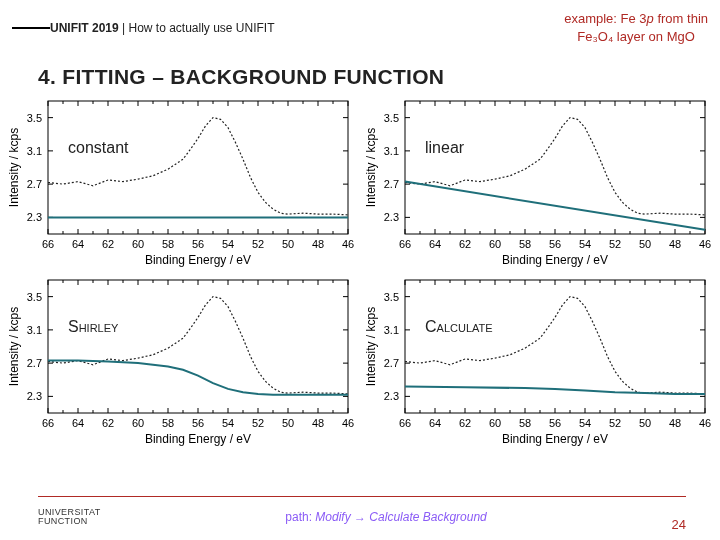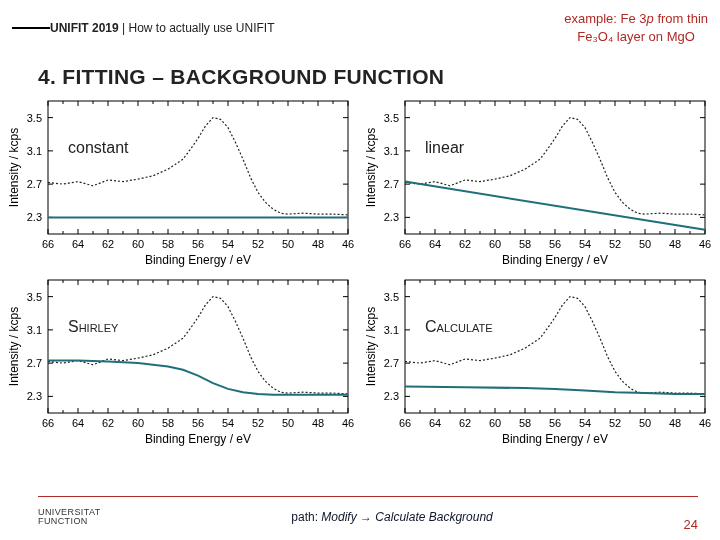--- a/index.html
+++ b/index.html
@@ -29,27 +29,27 @@
     margin-top: 32px;
   }
   .chart-label.sc { font-variant: small-caps; text-align: right; }
   svg { display: block; }
   .tick { stroke: #000; stroke-width: 1; }
   .axlbl { font-size: 12px; font-family: Arial, Helvetica, sans-serif; fill: #000; }
   .ticklbl { font-size: 11px; font-family: Arial, Helvetica, sans-serif; fill: #000; }
   .spectrum { fill: none; stroke: #222; stroke-width: 1.2; stroke-dasharray: 2 2; }
   .bg { fill: none; stroke: #1f6f7a; stroke-width: 2; }
   rect.bgfill { fill: #fff; }
-  .bottom { position: absolute; left: 0; right: 0; bottom: 0; padding: 0 22px 8px 38px; }
+  .bottom { position: absolute; left: 0; right: 0; bottom: 0; padding: 0 34px 8px 38px; }
   .rule { height: 1px; background: #b02a25; margin-bottom: 4px; }
   .bottom-row { display: flex; align-items: center; justify-content: space-between; }
   .uni { font-size: 9px; line-height: 1; color: #333; letter-spacing: .4px; }
   .uni .top { font-weight: 400; }
   .uni .bot { font-weight: 400; }
-  .path { font-size: 12px; color: #0f172a; }
+  .path { font-size: 12px; color: #8b5cf6; }
   .path .lab { font-style: normal; }
   .path .it { font-style: italic; }
   .pg { font-size: 13px; color: #b02a25; margin-top: 16px; }
 </style>
 </head>
 <body>
 
 <div class="header">
   <div class="hl-left">
     <div class="hl-bar"></div>

